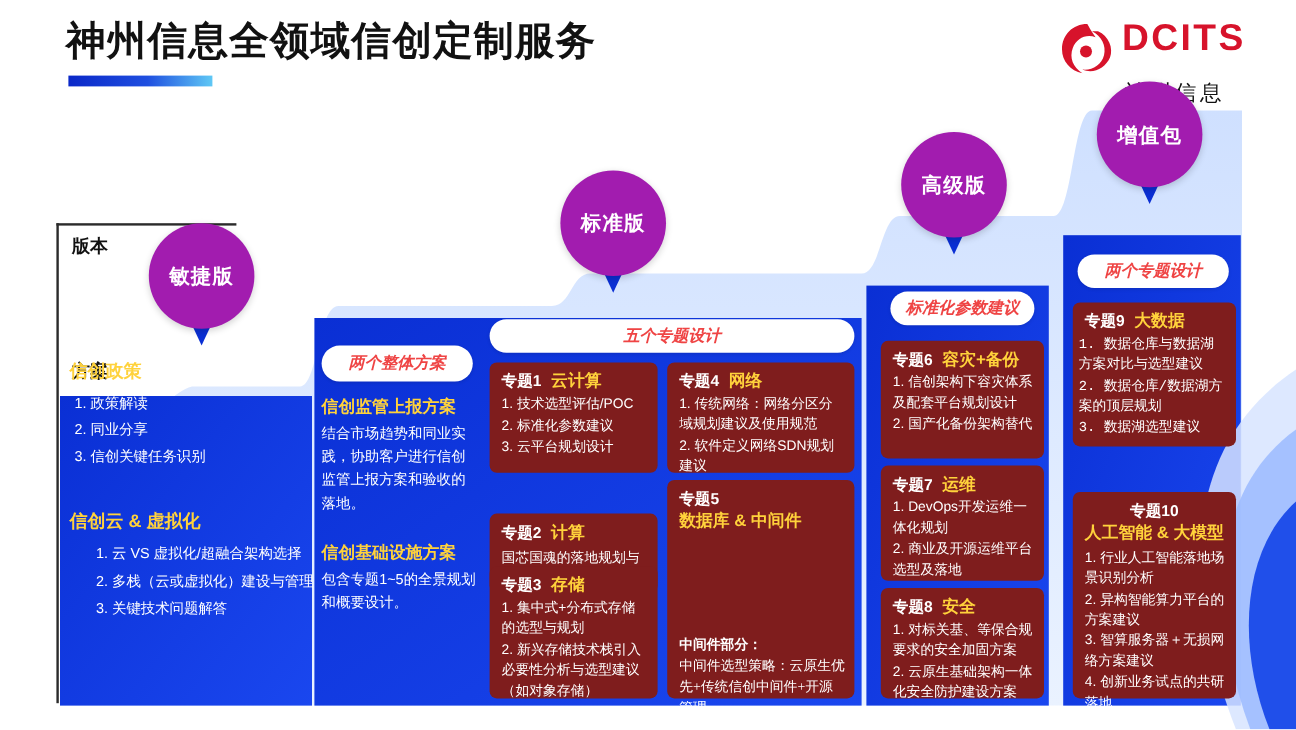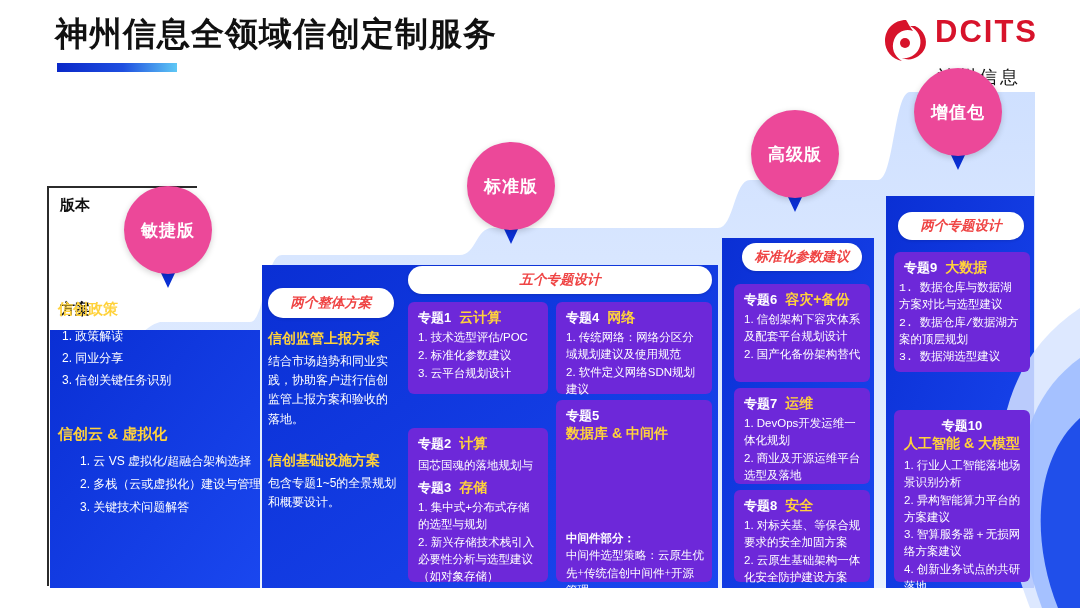--- a/index.html
+++ b/index.html
@@ -37,42 +37,42 @@
   
   .axis-line{position:absolute;left:47px;top:186px;width:2px;height:400px;background:#2b2b2b;}
   .axis-top{position:absolute;left:47px;top:186px;width:150px;height:2px;background:#2b2b2b;}
   .lbl-version{position:absolute;left:60px;top:196px;font-size:15px;font-weight:bold;color:#111;}
   .lbl-plan{position:absolute;left:60px;top:300px;font-size:15px;font-weight:bold;color:#111;}
 
   
   .pin{position:absolute;}
   .pin .bubble{
     position:absolute;left:0;top:0;width:88px;height:88px;border-radius:50%;
-    background:#ec4899;display:flex;align-items:center;justify-content:center;
+    background:#a21caf;display:flex;align-items:center;justify-content:center;
     color:#fff;font-size:17px;font-weight:bold;letter-spacing:1px;
     box-shadow:0 2px 6px rgba(0,0,0,.18);
   }
   .pin .tail{
     position:absolute;left:30px;top:72px;width:0;height:0;
     border-left:14px solid transparent;border-right:14px solid transparent;
     border-top:30px solid #0a2fd4;
   }
 
   
   .col{position:absolute;}
   .hdr-pill{
     position:absolute;background:#ffffff;border-radius:16px;
     display:flex;align-items:center;justify-content:center;
     color:#ef4444;font-size:13.5px;font-weight:bold;
     box-shadow:0 1px 3px rgba(0,0,0,.12);
     font-style:italic;
   }
 
   .card{
-    position:absolute;background:#6d28d9;border-radius:6px;color:#fff;
+    position:absolute;background:#7f1d1d;border-radius:6px;color:#fff;
   }
   .card .card-title{
     display:flex;align-items:baseline;gap:8px;
     padding:7px 10px 2px 10px;font-size:13px;font-weight:bold;
   }
   .card .card-title .accent{color:#ffd23b;font-size:14px;}
   .card p.body{margin:2px 10px 8px 10px;font-size:11.5px;line-height:1.5;}
 
   
   .agile-sec{position:absolute;left:0;width:210px;color:#fff;}

